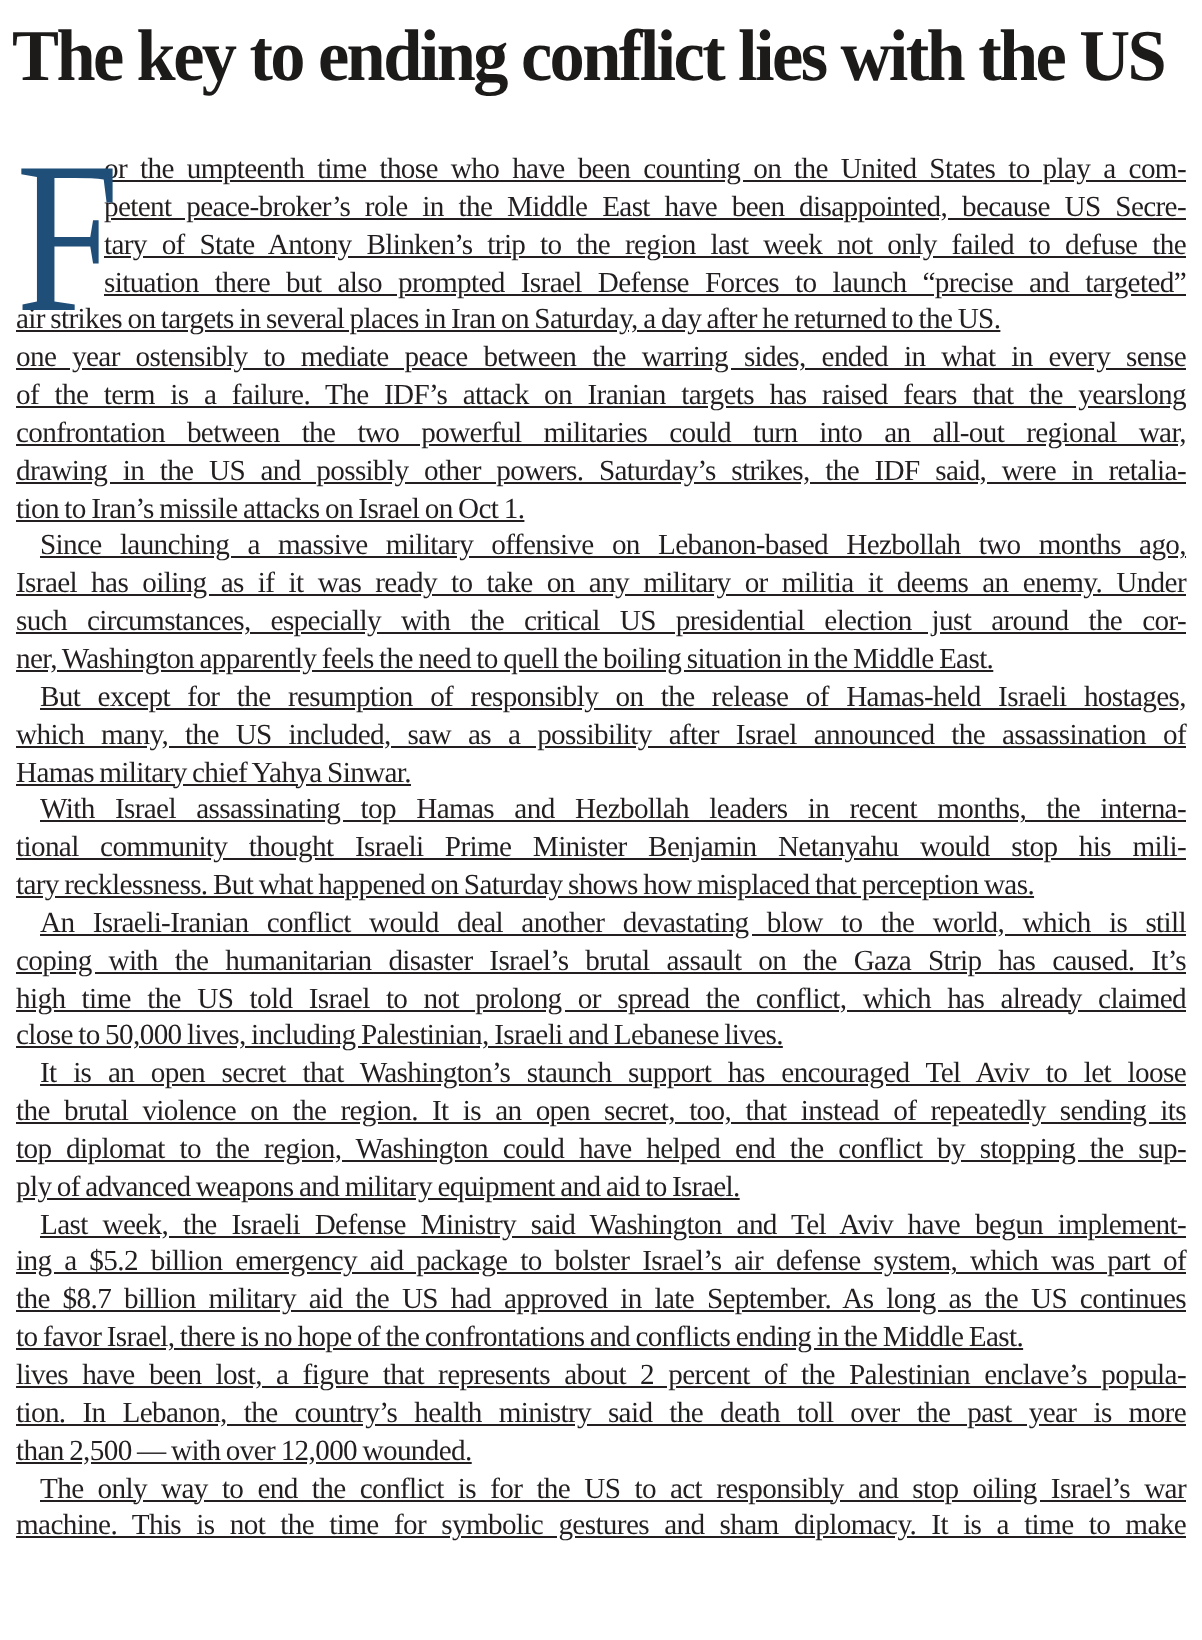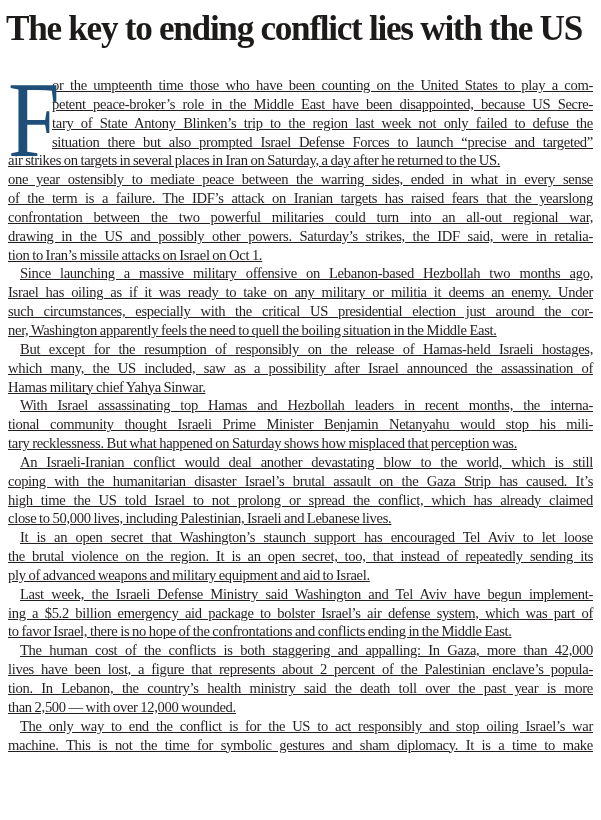--- a/index.html
+++ b/index.html
@@ -112,29 +112,30 @@
       </div>
       <div>
         <span class="line indent">An Israeli-Iranian conflict would deal another devastating blow to the world, which is still</span>
         <span class="line">coping with the humanitarian disaster Israel’s brutal assault on the Gaza Strip has caused. It’s</span>
         <span class="line">high time the US told Israel to not prolong or spread the conflict, which has already claimed</span>
         <span class="line last">close to 50,000 lives, including Palestinian, Israeli and Lebanese lives.</span>
       </div>
       <div>
         <span class="line indent">It is an open secret that Washington’s staunch support has encouraged Tel Aviv to let loose</span>
         <span class="line">the brutal violence on the region. It is an open secret, too, that instead of repeatedly sending its</span>
+        <span class="line">top diplomat to the region, Washington could have helped end the conflict by stopping the sup-</span>
         <span class="line last">ply of advanced weapons and military equipment and aid to Israel.</span>
       </div>
       <div>
         <span class="line indent">Last week, the Israeli Defense Ministry said Washington and Tel Aviv have begun implement-</span>
         <span class="line">ing a $5.2 billion emergency aid package to bolster Israel’s air defense system, which was part of</span>
+        <span class="line">the $8.7 billion military aid the US had approved in late September. As long as the US continues</span>
         <span class="line last">to favor Israel, there is no hope of the confrontations and conflicts ending in the Middle East.</span>
       </div>
       <div>
-        <span class="line indent">The human cost of the conflicts is both staggering and appalling: In Gaza, more than 42,000</span>
         <span class="line">lives have been lost, a figure that represents about 2 percent of the Palestinian enclave’s popula-</span>
         <span class="line">tion. In Lebanon, the country’s health ministry said the death toll over the past year is more</span>
         <span class="line last">than 2,500 — with over 12,000 wounded.</span>
       </div>
       <div>
         <span class="line indent">The only way to end the conflict is for the US to act responsibly and stop oiling Israel’s war</span>
         <span class="line">machine. This is not the time for symbolic gestures and sham diplomacy. It is a time to make</span>
       </div>
     </div>
 </div>

